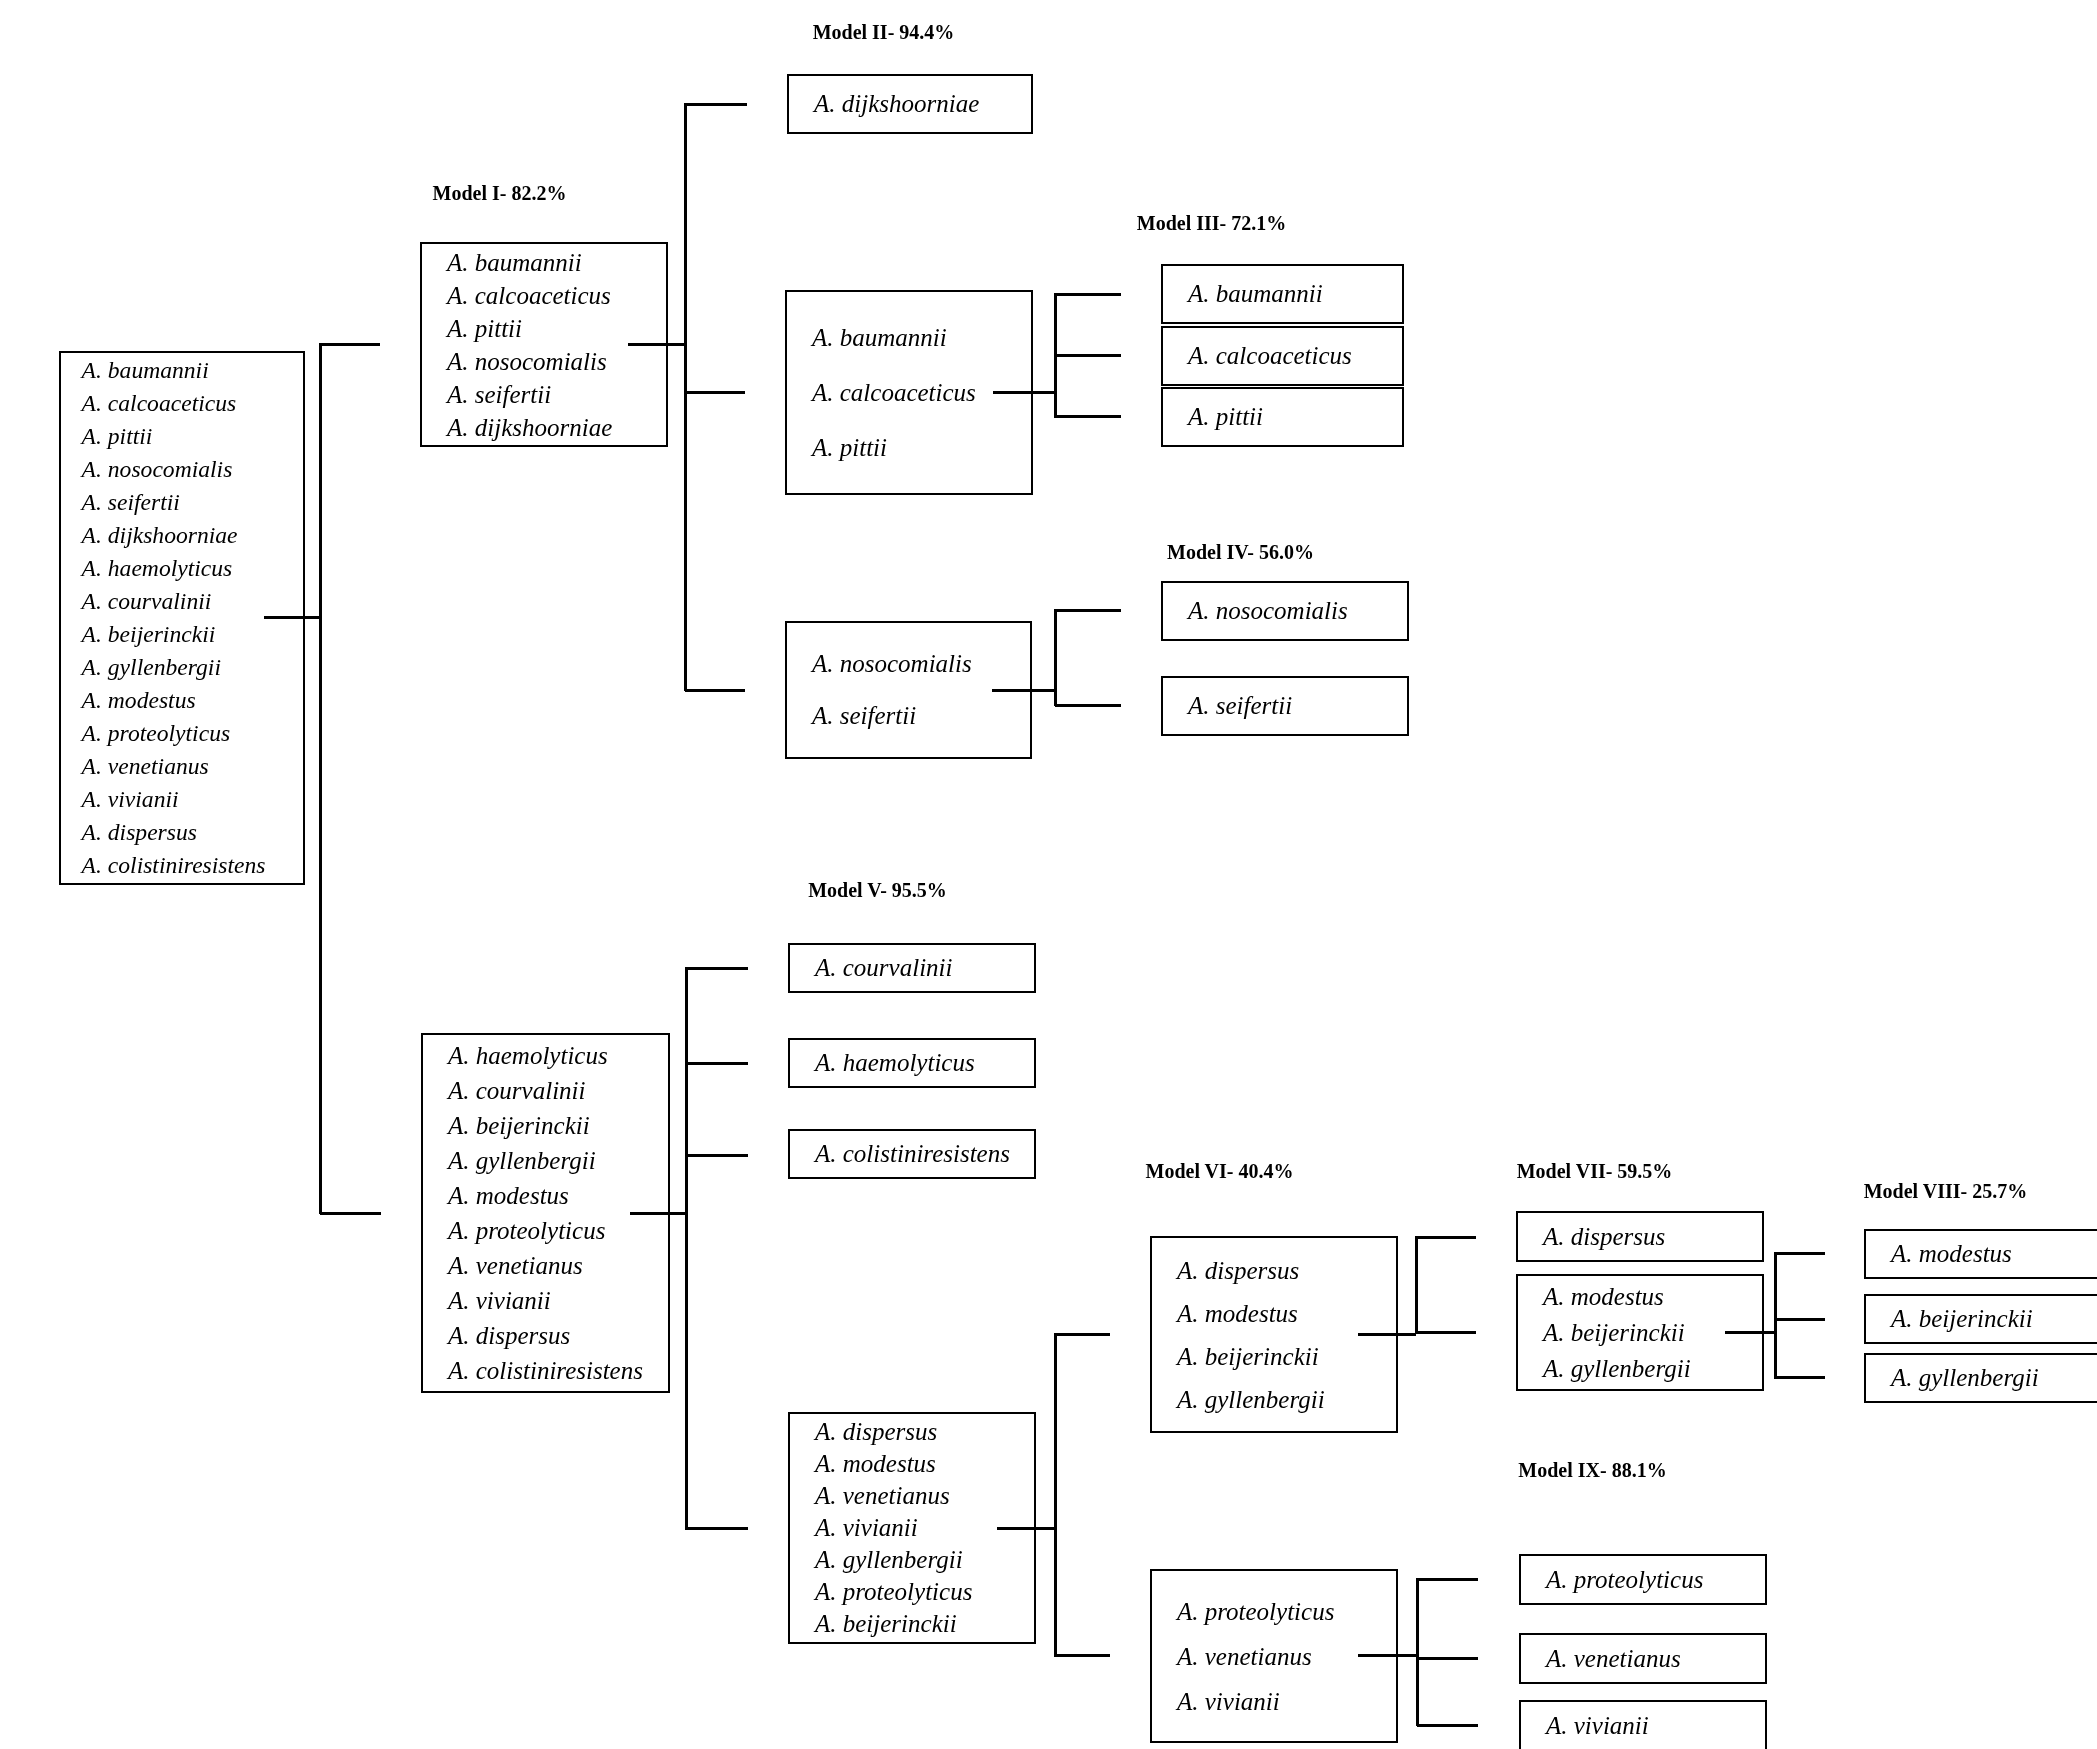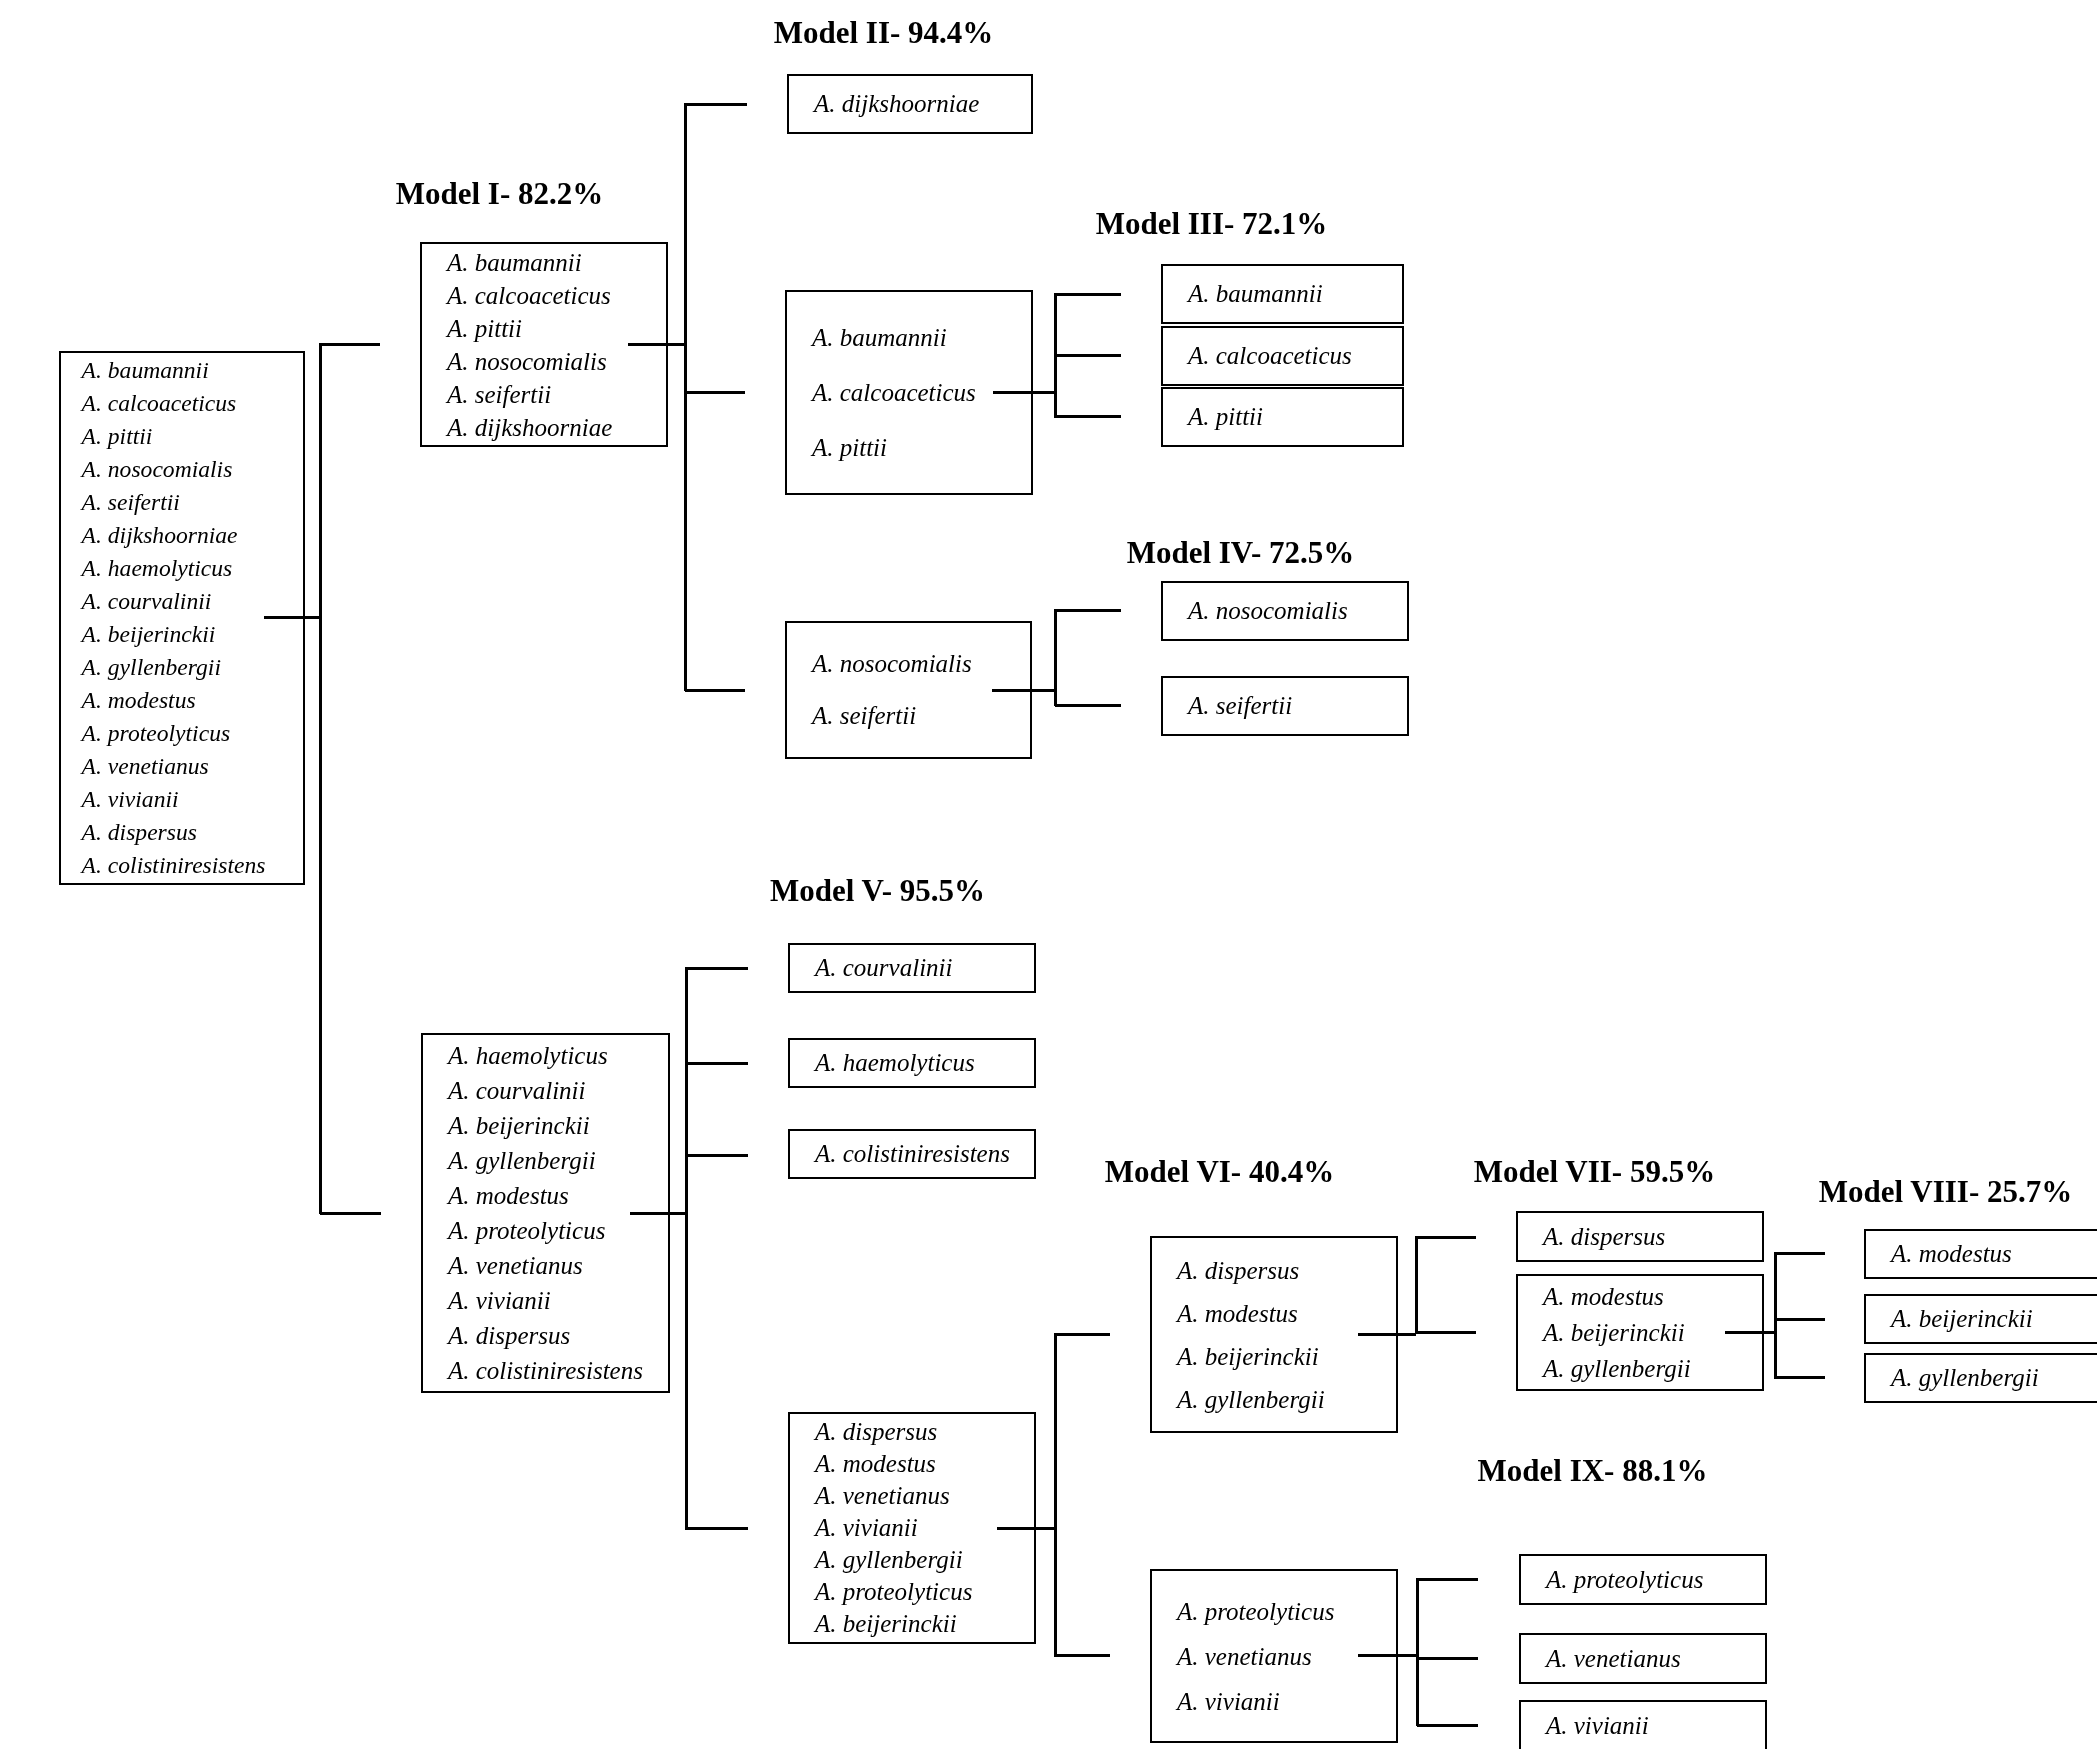--- a/index.html
+++ b/index.html
@@ -10,21 +10,21 @@
     background: #ffffff;
     font-family: "Liberation Serif", serif;
     color: #000000;
     overflow: hidden;
   }
   .title {
     position: absolute;
     width: 285px;
     text-align: center;
     font-weight: bold;
-    font-size: 31px;
+    font-size: 20px;
     line-height: 37px;
     white-space: nowrap;
     font-family: "Liberation Serif", serif;
   }
   .box {
     position: absolute;
     border: 2.5px solid #000000;
     background: #ffffff;
     box-sizing: border-box;
     display: flex;
@@ -80,21 +80,21 @@
   #b-9c   { left: 1479px; top: 1700px; width: 248px; height:  51px; }
 </style>
 </head>
 <body>
 
 <div id="diagram">
 
   <div class="title" id="t1">Model I- 82.2%</div>
   <div class="title" id="t2">Model II- 94.4%</div>
   <div class="title" id="t3">Model III- 72.1%</div>
-  <div class="title" id="t4">Model IV- 72.5%</div>
+  <div class="title" id="t4">Model IV- 56.0%</div>
   <div class="title" id="t5">Model V- 95.5%</div>
   <div class="title" id="t6">Model VI- 40.4%</div>
   <div class="title" id="t7">Model VII- 59.5%</div>
   <div class="title" id="t8">Model VIII- 25.7%</div>
   <div class="title" id="t9">Model IX- 88.1%</div>
 
   <div class="box" id="b-root">
       <div class="species-line">A. baumannii</div>
       <div class="species-line">A. calcoaceticus</div>
       <div class="species-line">A. pittii</div>

